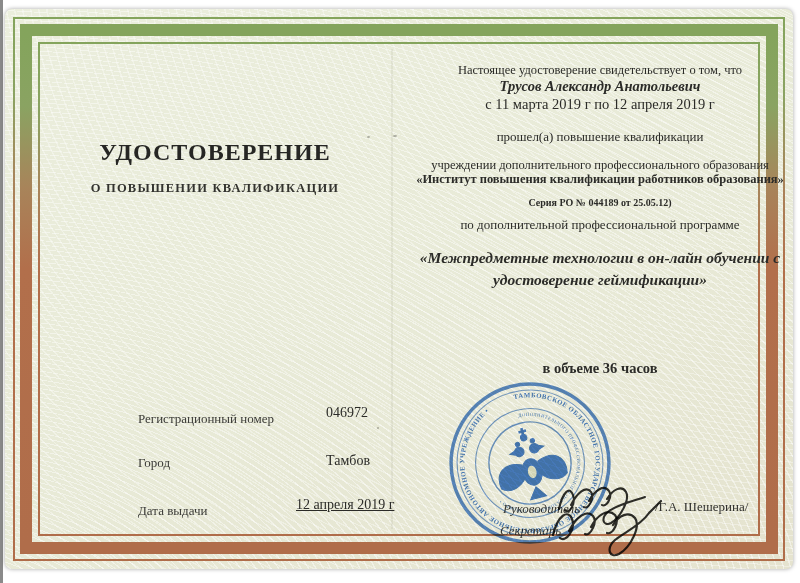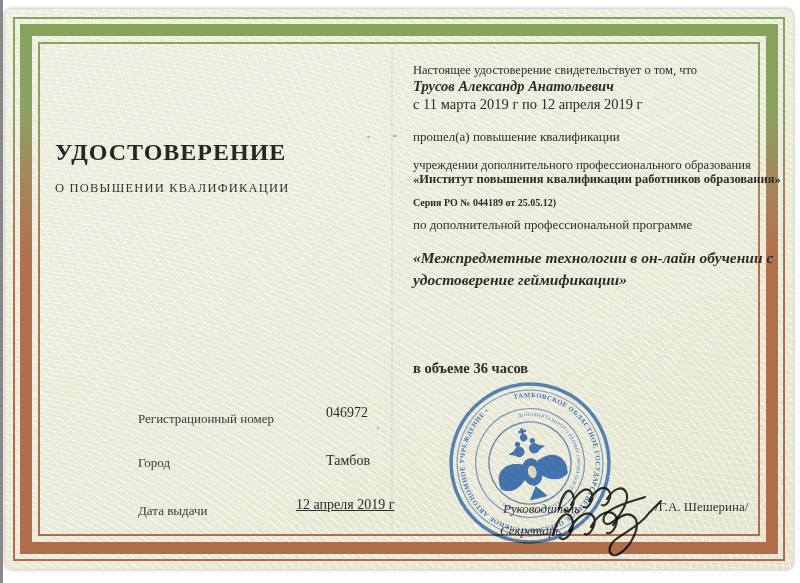--- a/index.html
+++ b/index.html
@@ -20,26 +20,26 @@
     overflow:hidden;
   }
   .frame{position:absolute;pointer-events:none;border-style:solid;
     border-image:linear-gradient(to bottom,#84a45c 0%,#8aa362 14%,#a8845a 30%,#b26f4b 46%,#b06d4a 100%) 1;}
   .f1{inset:8px;border-width:2px;}
   .f2{inset:15px;border-width:12px;}
   .f3{inset:33px;border-width:2px;}
   .crease{position:absolute;left:386px;top:40px;width:2px;height:480px;background:rgba(90,90,60,.07);}
   .speck{position:absolute;border-radius:50%;background:rgba(70,70,60,.4);}
   .abs{position:absolute;}
-  .ctr{}
+  .ctr{text-align:center;}
   .ink{color:#2b2b28;}
 
   
   .title{left:50px;top:130px;width:320px;font-size:24px;font-weight:bold;letter-spacing:1px;color:#262624;}
-  .subtitle{left:50px;top:172px;width:320px;font-size:12.5px;font-weight:normal;letter-spacing:1.2px;color:#33332f;}
+  .subtitle{left:50px;top:172px;width:320px;font-size:12.5px;font-weight:bold;letter-spacing:1.2px;color:#33332f;}
   .field-label{font-size:13px;color:#3a3a36;}
   .field-value{font-size:14px;color:#2b2b28;margin-left:43px;}
   .fl1{left:133px;top:402px;}  .fv1{left:278px;top:396px;}
   .fl2{left:133px;top:446px;}  .fv2{left:278px;top:444px;}
   .fl3{left:133px;top:494px;}  .fv3{left:248px;top:488px;text-decoration:underline;}
 
   
   .rcol{left:408px;width:374px;}
   .r-intro{top:54px;font-size:12.5px;}
   .r-name{top:69px;font-size:14.5px;font-weight:bold;font-style:italic;}

